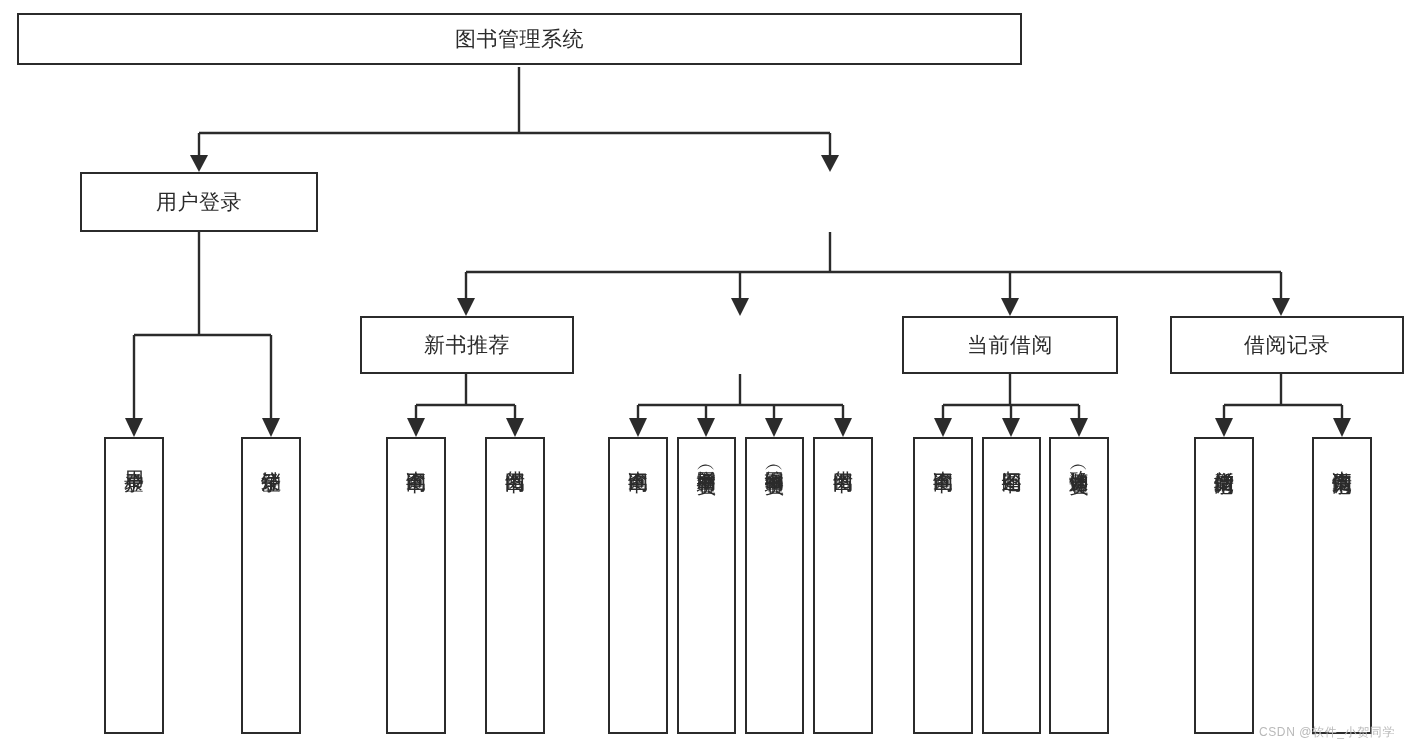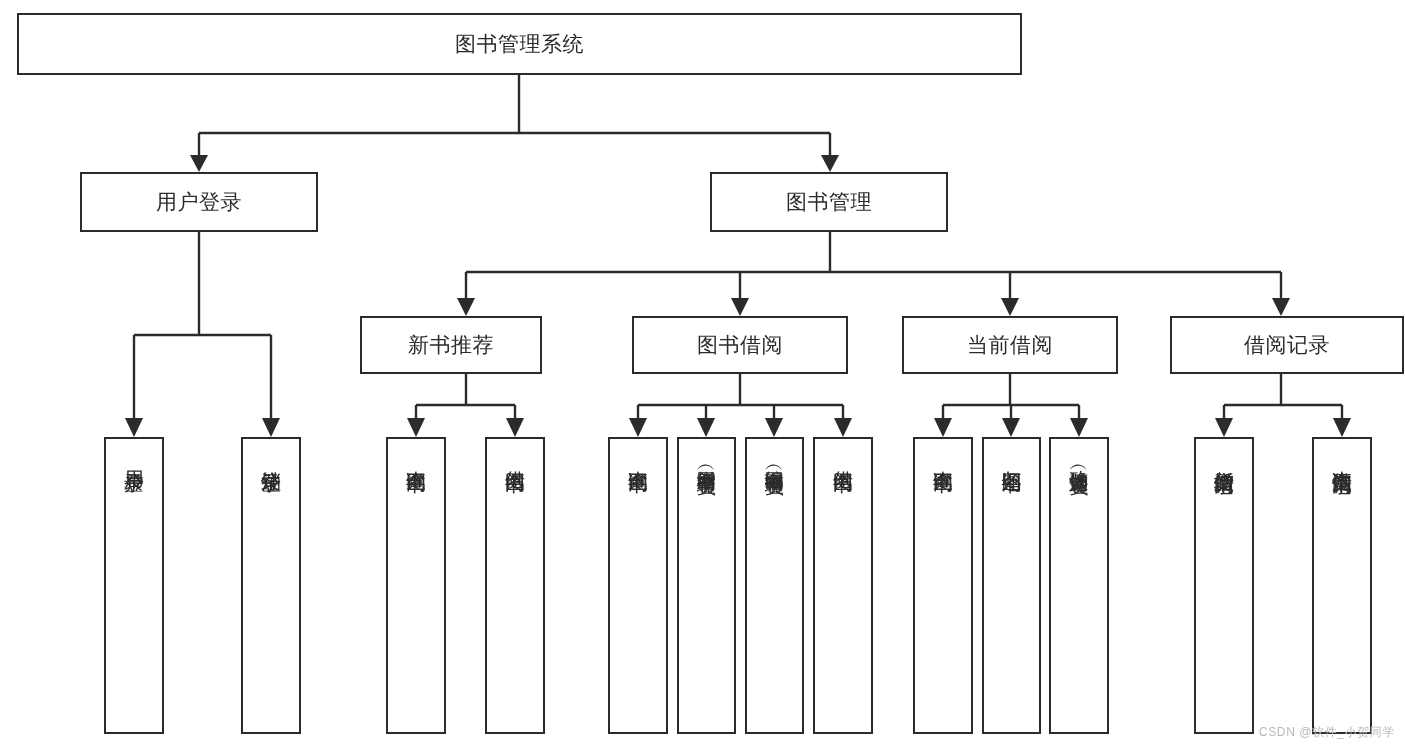--- a/index.html
+++ b/index.html
@@ -144,36 +144,30 @@
     <path class="edge-head" d="M 1070 418 L 1088 418 L 1079 437 z"></path>
 
     <path class="edge-line" d="M 1281 374 L 1281 405"></path>
     <path class="edge-line" d="M 1224 405 L 1342 405"></path>
     <path class="edge-line" d="M 1224 405 L 1224 420"></path>
     <path class="edge-head" d="M 1215 418 L 1233 418 L 1224 437 z"></path>
     <path class="edge-line" d="M 1342 405 L 1342 420"></path>
     <path class="edge-head" d="M 1333 418 L 1351 418 L 1342 437 z"></path>
   </svg>
 
-  <div class="node horizontal" style="left:17px; top:13px; width:1005px; height:62px;">
+  <div class="node horizontal" style="left:17px; top:13px; width:1005px; height:52px;">
     <span class="node-label">图书管理系统</span>
   </div>
 
   <div class="node horizontal" style="left:80px; top:172px; width:238px; height:60px;">
     <span class="node-label">用户登录</span>
   </div>
-  <div class="node horizontal" style="left:710px; top:172px; width:238px; height:60px;">
-    <span class="node-label">图书管理</span>
-  </div>
-
-  <div class="node horizontal" style="left:360px; top:316px; width:182px; height:58px;">
+
+  <div class="node horizontal" style="left:360px; top:316px; width:214px; height:58px;">
     <span class="node-label">新书推荐</span>
-  </div>
-  <div class="node horizontal" style="left:632px; top:316px; width:216px; height:58px;">
-    <span class="node-label">图书借阅</span>
   </div>
   <div class="node horizontal" style="left:902px; top:316px; width:216px; height:58px;">
     <span class="node-label">当前借阅</span>
   </div>
   <div class="node horizontal" style="left:1170px; top:316px; width:234px; height:58px;">
     <span class="node-label">借阅记录</span>
   </div>
 
   <div class="node vertical" style="left:104px; top:437px; width:60px; height:297px;">
     <span class="node-label">用户登录</span>

